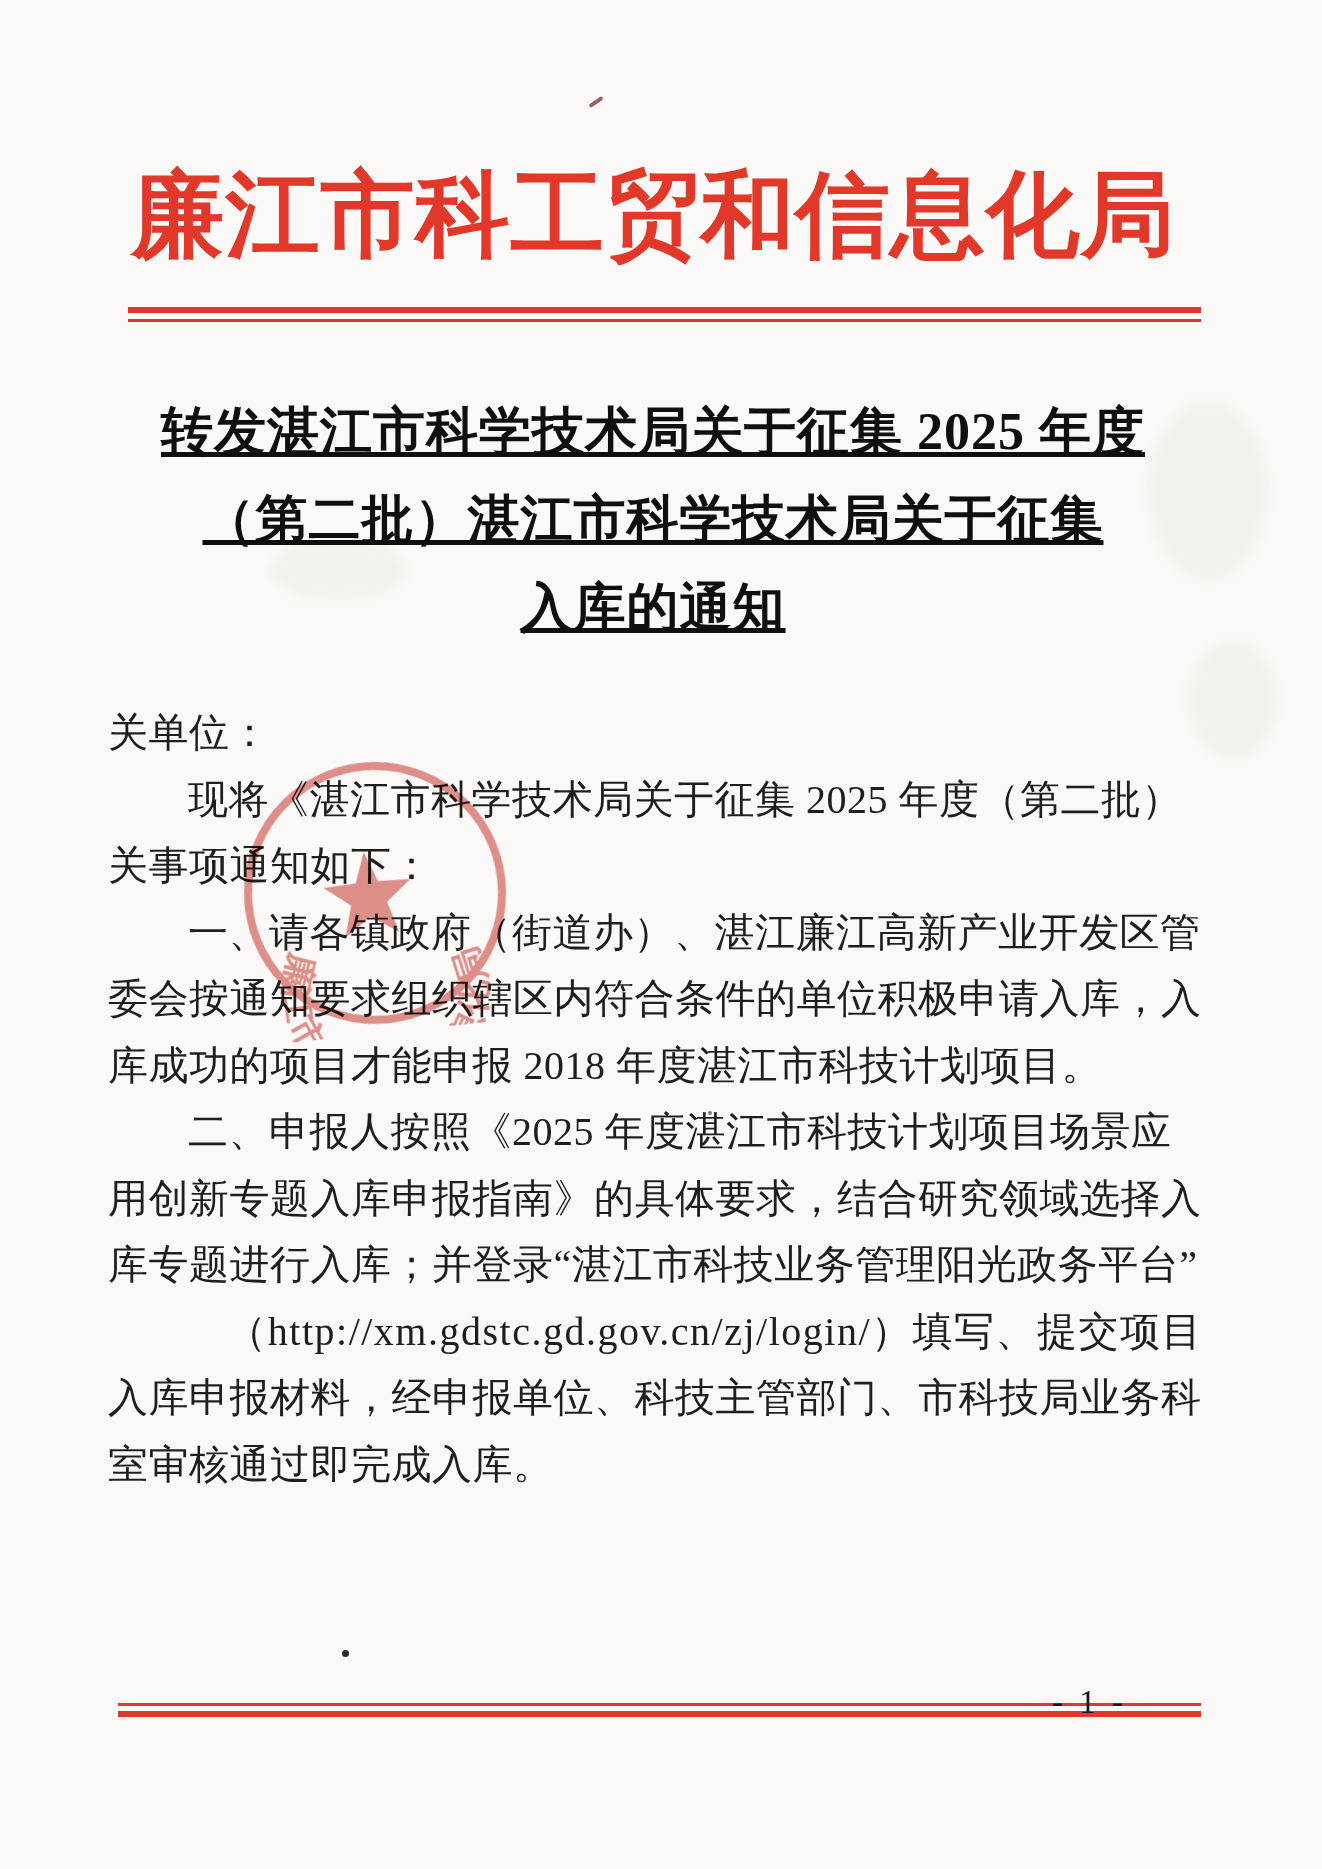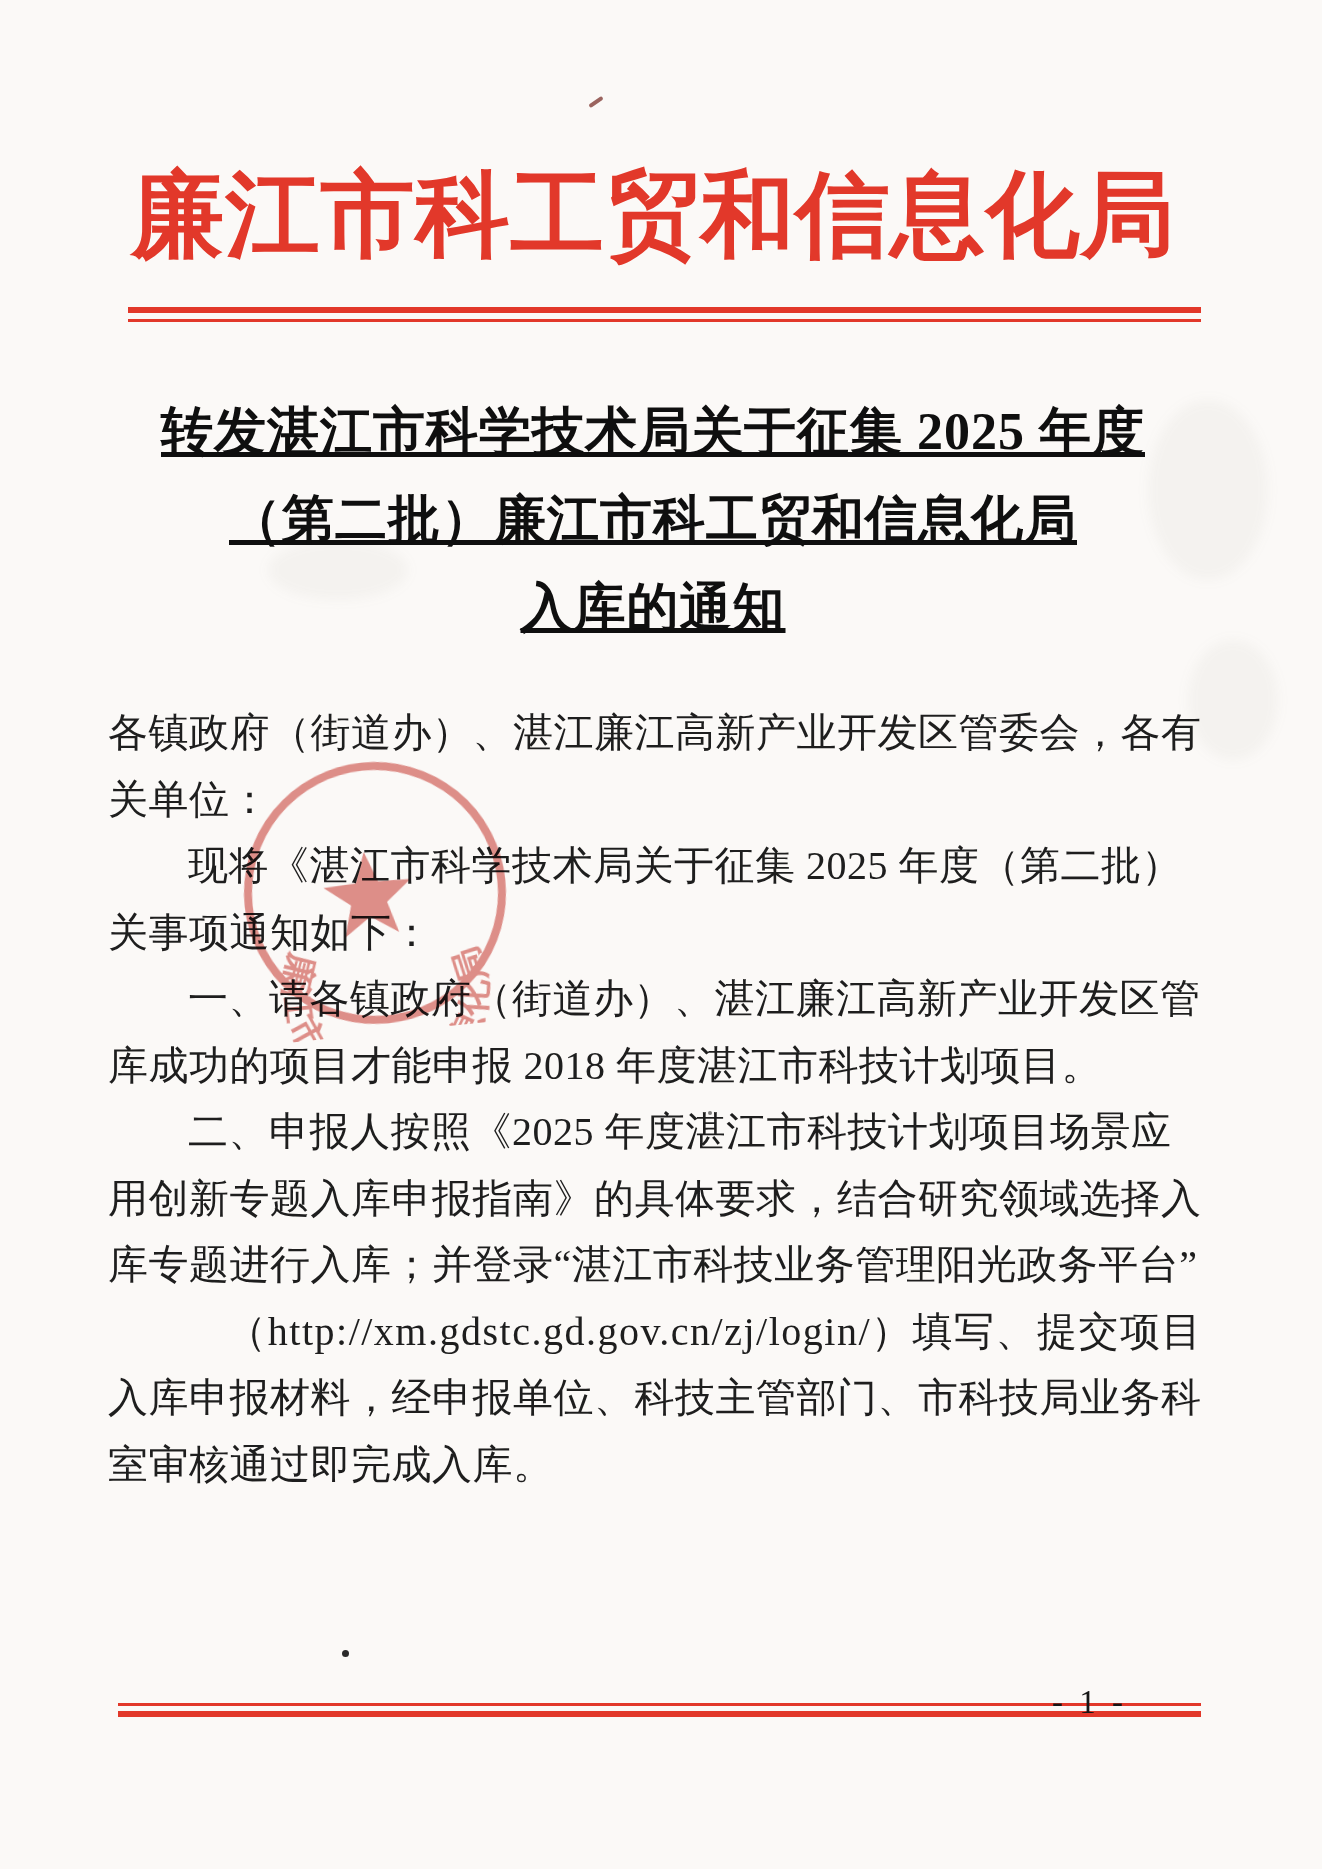--- a/index.html
+++ b/index.html
@@ -65,30 +65,30 @@
   <div class="speck" style="left:334px;top:1650px;width:7px;height:7px;"></div>
   <div class="speck" style="left:700px;top:1111px;width:4px;height:4px;opacity:.6;"></div>
 
   <h1 class="agency">廉江市科工贸和信息化局</h1>
 
   <div class="rule rule-h-thick"></div>
   <div class="rule rule-h-thin"></div>
 
   <div class="doc-title">
     <div>转发湛江市科学技术局关于征集 2025 年度</div>
-    <div>（第二批）廉江市科工贸和信息化局</div>
+    <div>（第二批）湛江市科学技术局关于征集</div>
     <div>入库的通知</div>
   </div>
 
   <div class="doc-body">
-    <div class="bl">各镇政府（街道办）、湛江廉江高新产业开发区管委会，各有</div>
     <div class="bl">关单位：</div>
     <div class="bl indent">现将《湛江市科学技术局关于征集 2025 年度（第二批）</div>
     <div class="bl">关事项通知如下：</div>
     <div class="bl indent">一、请各镇政府（街道办）、湛江廉江高新产业开发区管</div>
+    <div class="bl">委会按通知要求组织辖区内符合条件的单位积极申请入库，入</div>
     <div class="bl">库成功的项目才能申报 2018 年度湛江市科技计划项目。</div>
     <div class="bl indent">二、申报人按照《2025 年度湛江市科技计划项目场景应</div>
     <div class="bl">用创新专题入库申报指南》的具体要求，结合研究领域选择入</div>
     <div class="bl">库专题进行入库；并登录“湛江市科技业务管理阳光政务平台”</div>
     <div class="bl url-line">（http://xm.gdstc.gd.gov.cn/zj/login/）填写、提交项目</div>
     <div class="bl">入库申报材料，经申报单位、科技主管部门、市科技局业务科</div>
     <div class="bl">室审核通过即完成入库。</div>
   </div>
 
   <svg class="seal" viewBox="0 0 280 280">

